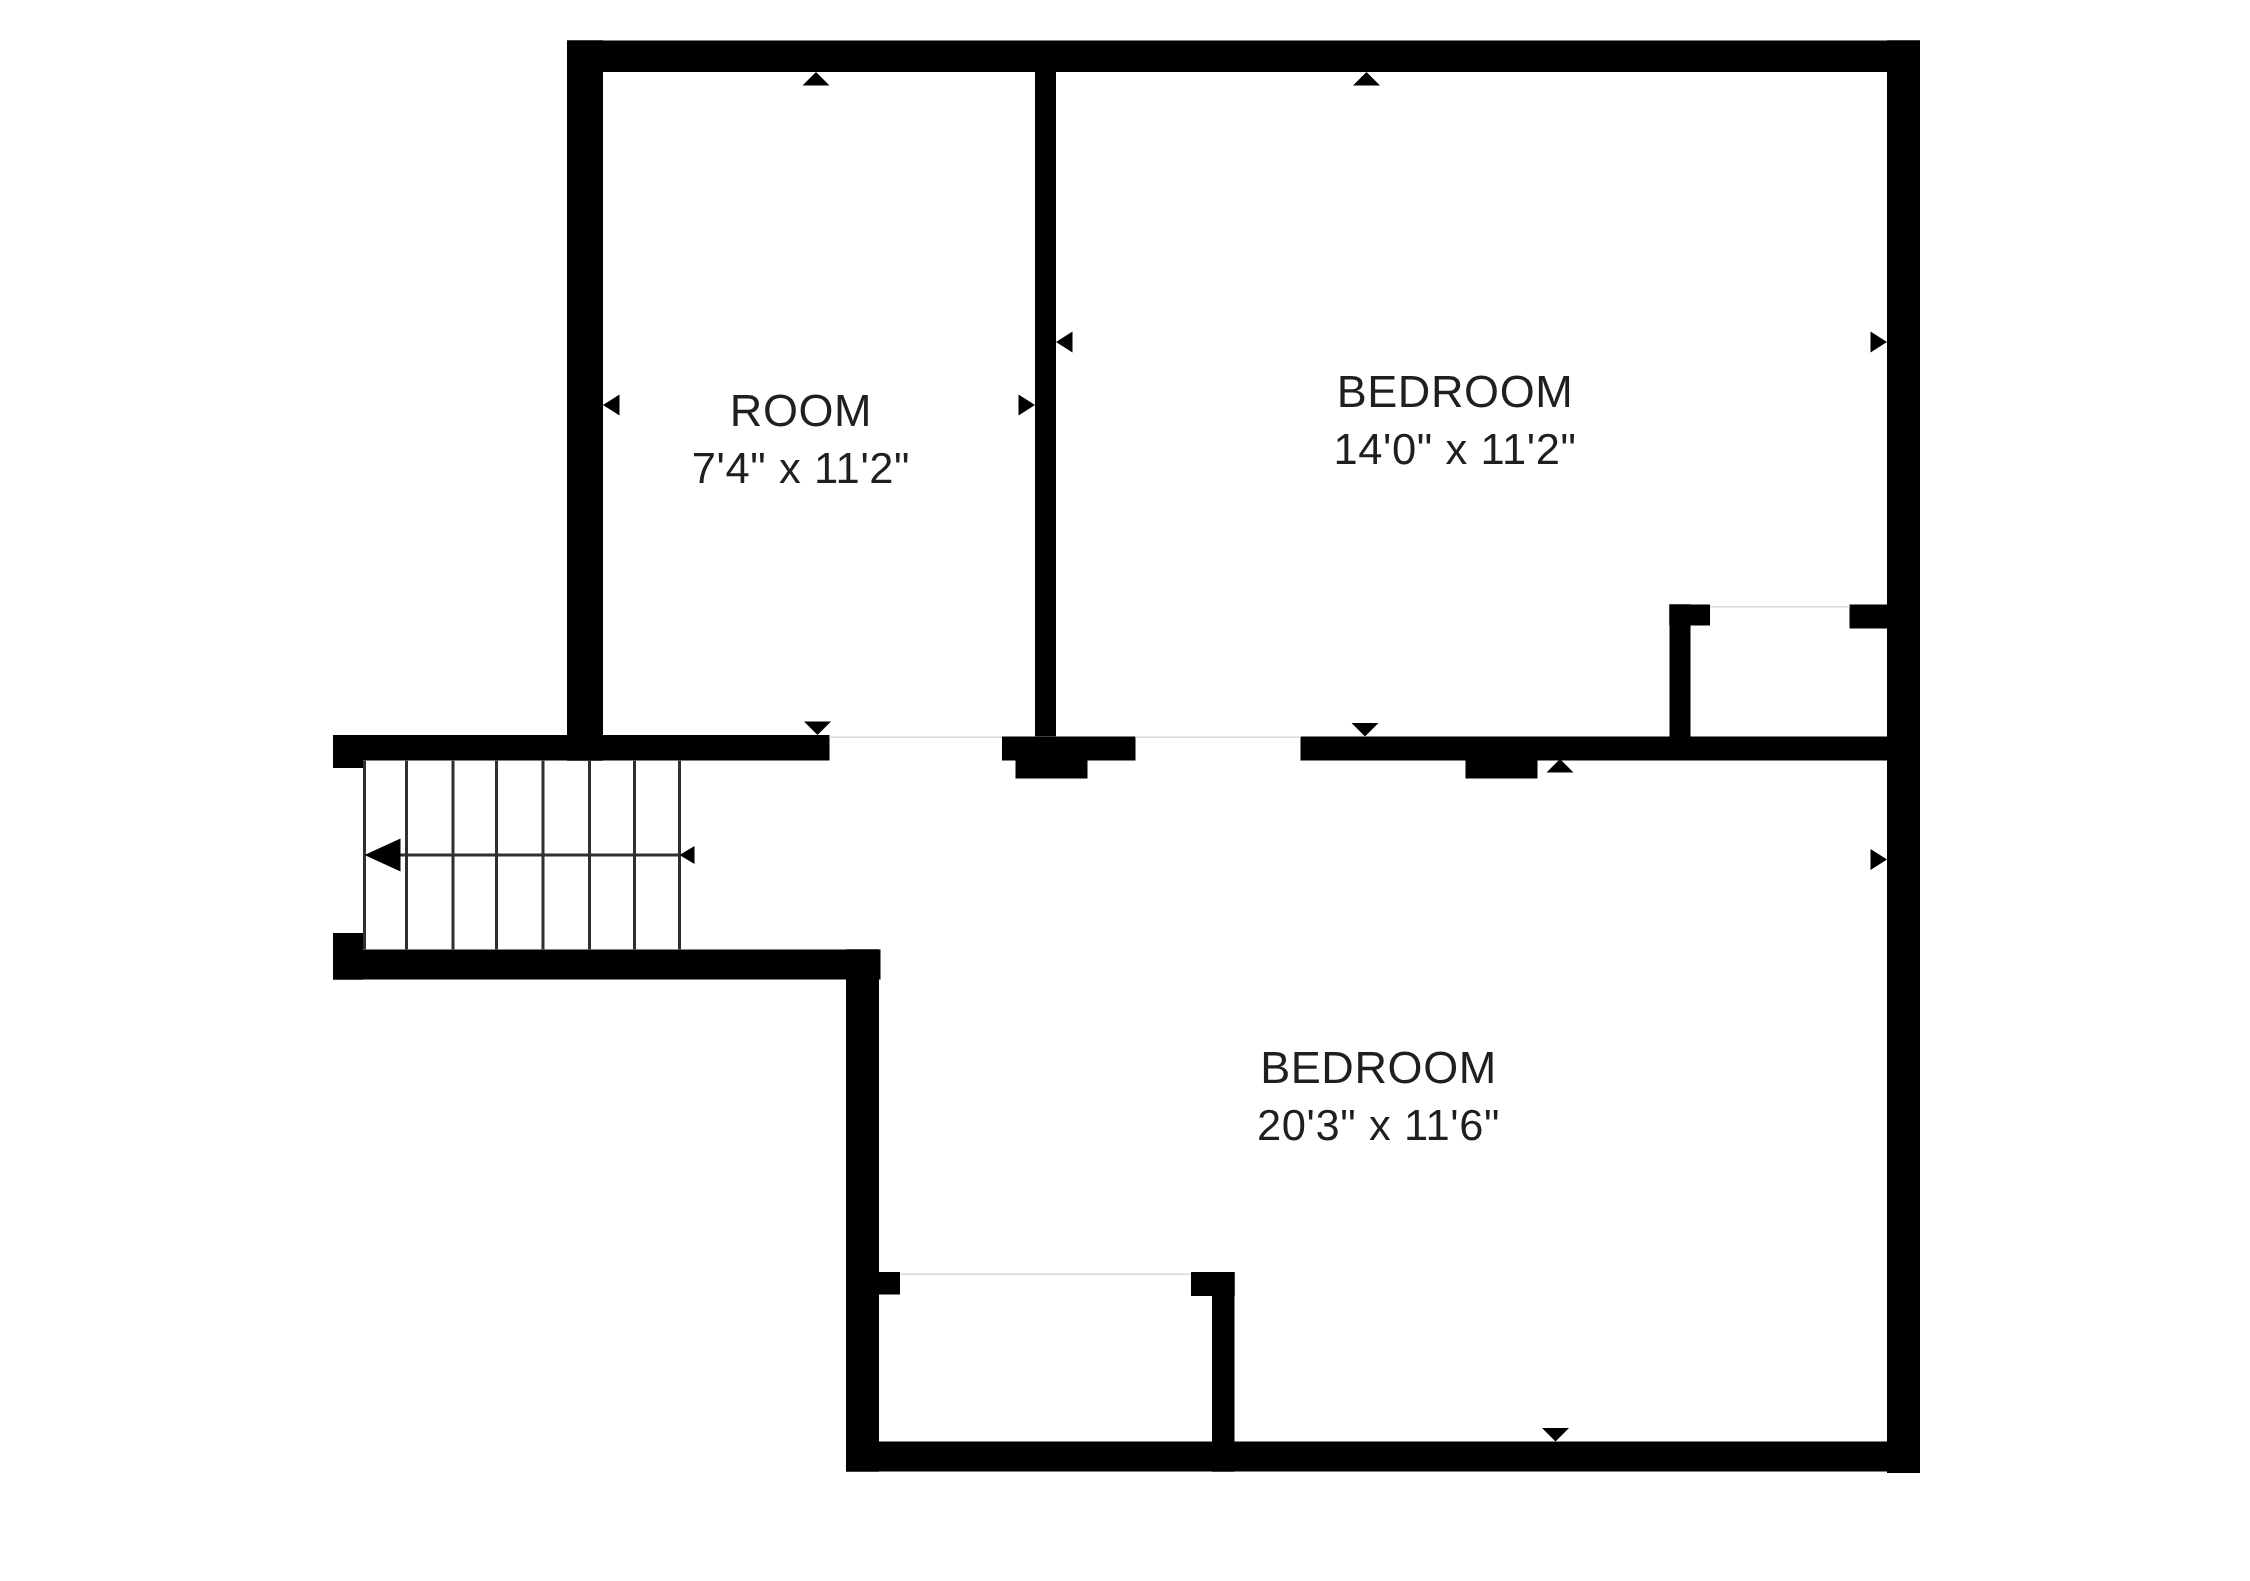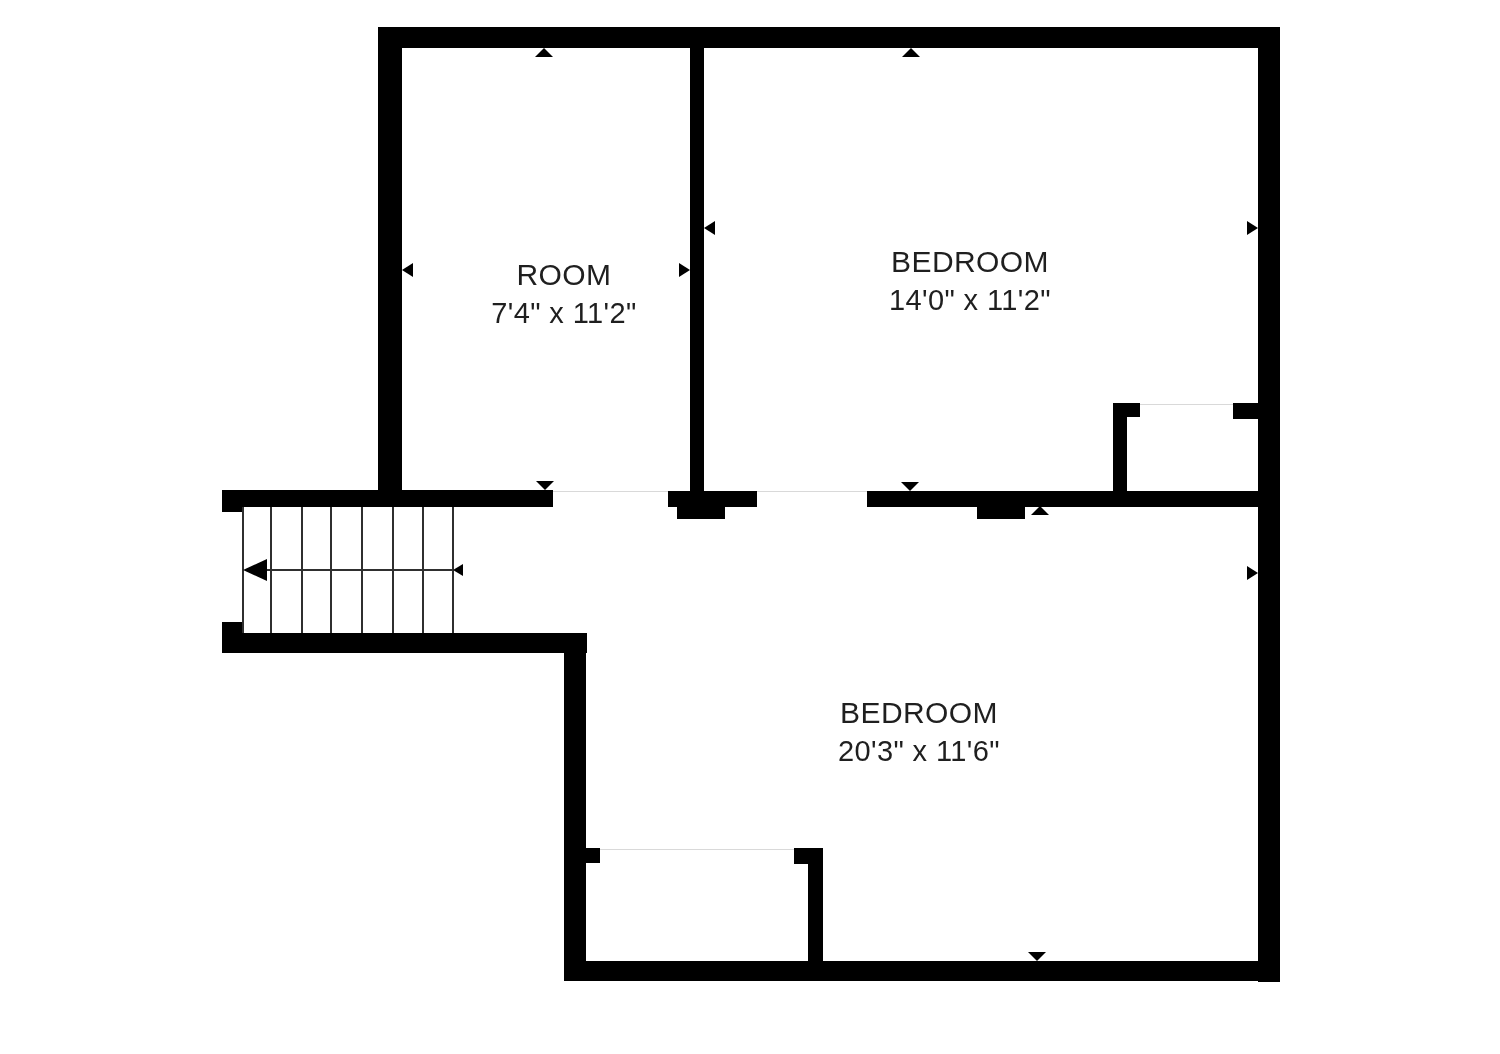--- a/index.html
+++ b/index.html
@@ -114,21 +114,21 @@
   <div class="tri tri-right" style="left:1247px; top:221px;"></div>
   <div class="tri tri-left" style="left:704px; top:221px;"></div>
   <div class="tri tri-left" style="left:402px; top:263px;"></div>
   <div class="tri tri-right" style="left:679px; top:263px;"></div>
   <div class="tri tri-down" style="left:536px; top:481px;"></div>
   <div class="tri tri-down" style="left:901px; top:482px;"></div>
   <div class="tri tri-up" style="left:1031px; top:506px;"></div>
   <div class="tri tri-right" style="left:1247px; top:566px;"></div>
   <div class="tri tri-down" style="left:1028px; top:952px;"></div>
 
-  <div class="room-label" style="left:420px; top:255px; width:288px;">
+  <div class="room-label" style="left:390px; top:255px; width:288px;">
     <div class="room-name">ROOM</div>
     <div class="room-dims">7'4" x 11'2"</div>
   </div>
   <div class="room-label" style="left:704px; top:242px; width:532px;">
     <div class="room-name">BEDROOM</div>
     <div class="room-dims">14'0" x 11'2"</div>
   </div>
   <div class="room-label" style="left:653px; top:693px; width:532px;">
     <div class="room-name">BEDROOM</div>
     <div class="room-dims">20'3" x 11'6"</div>

